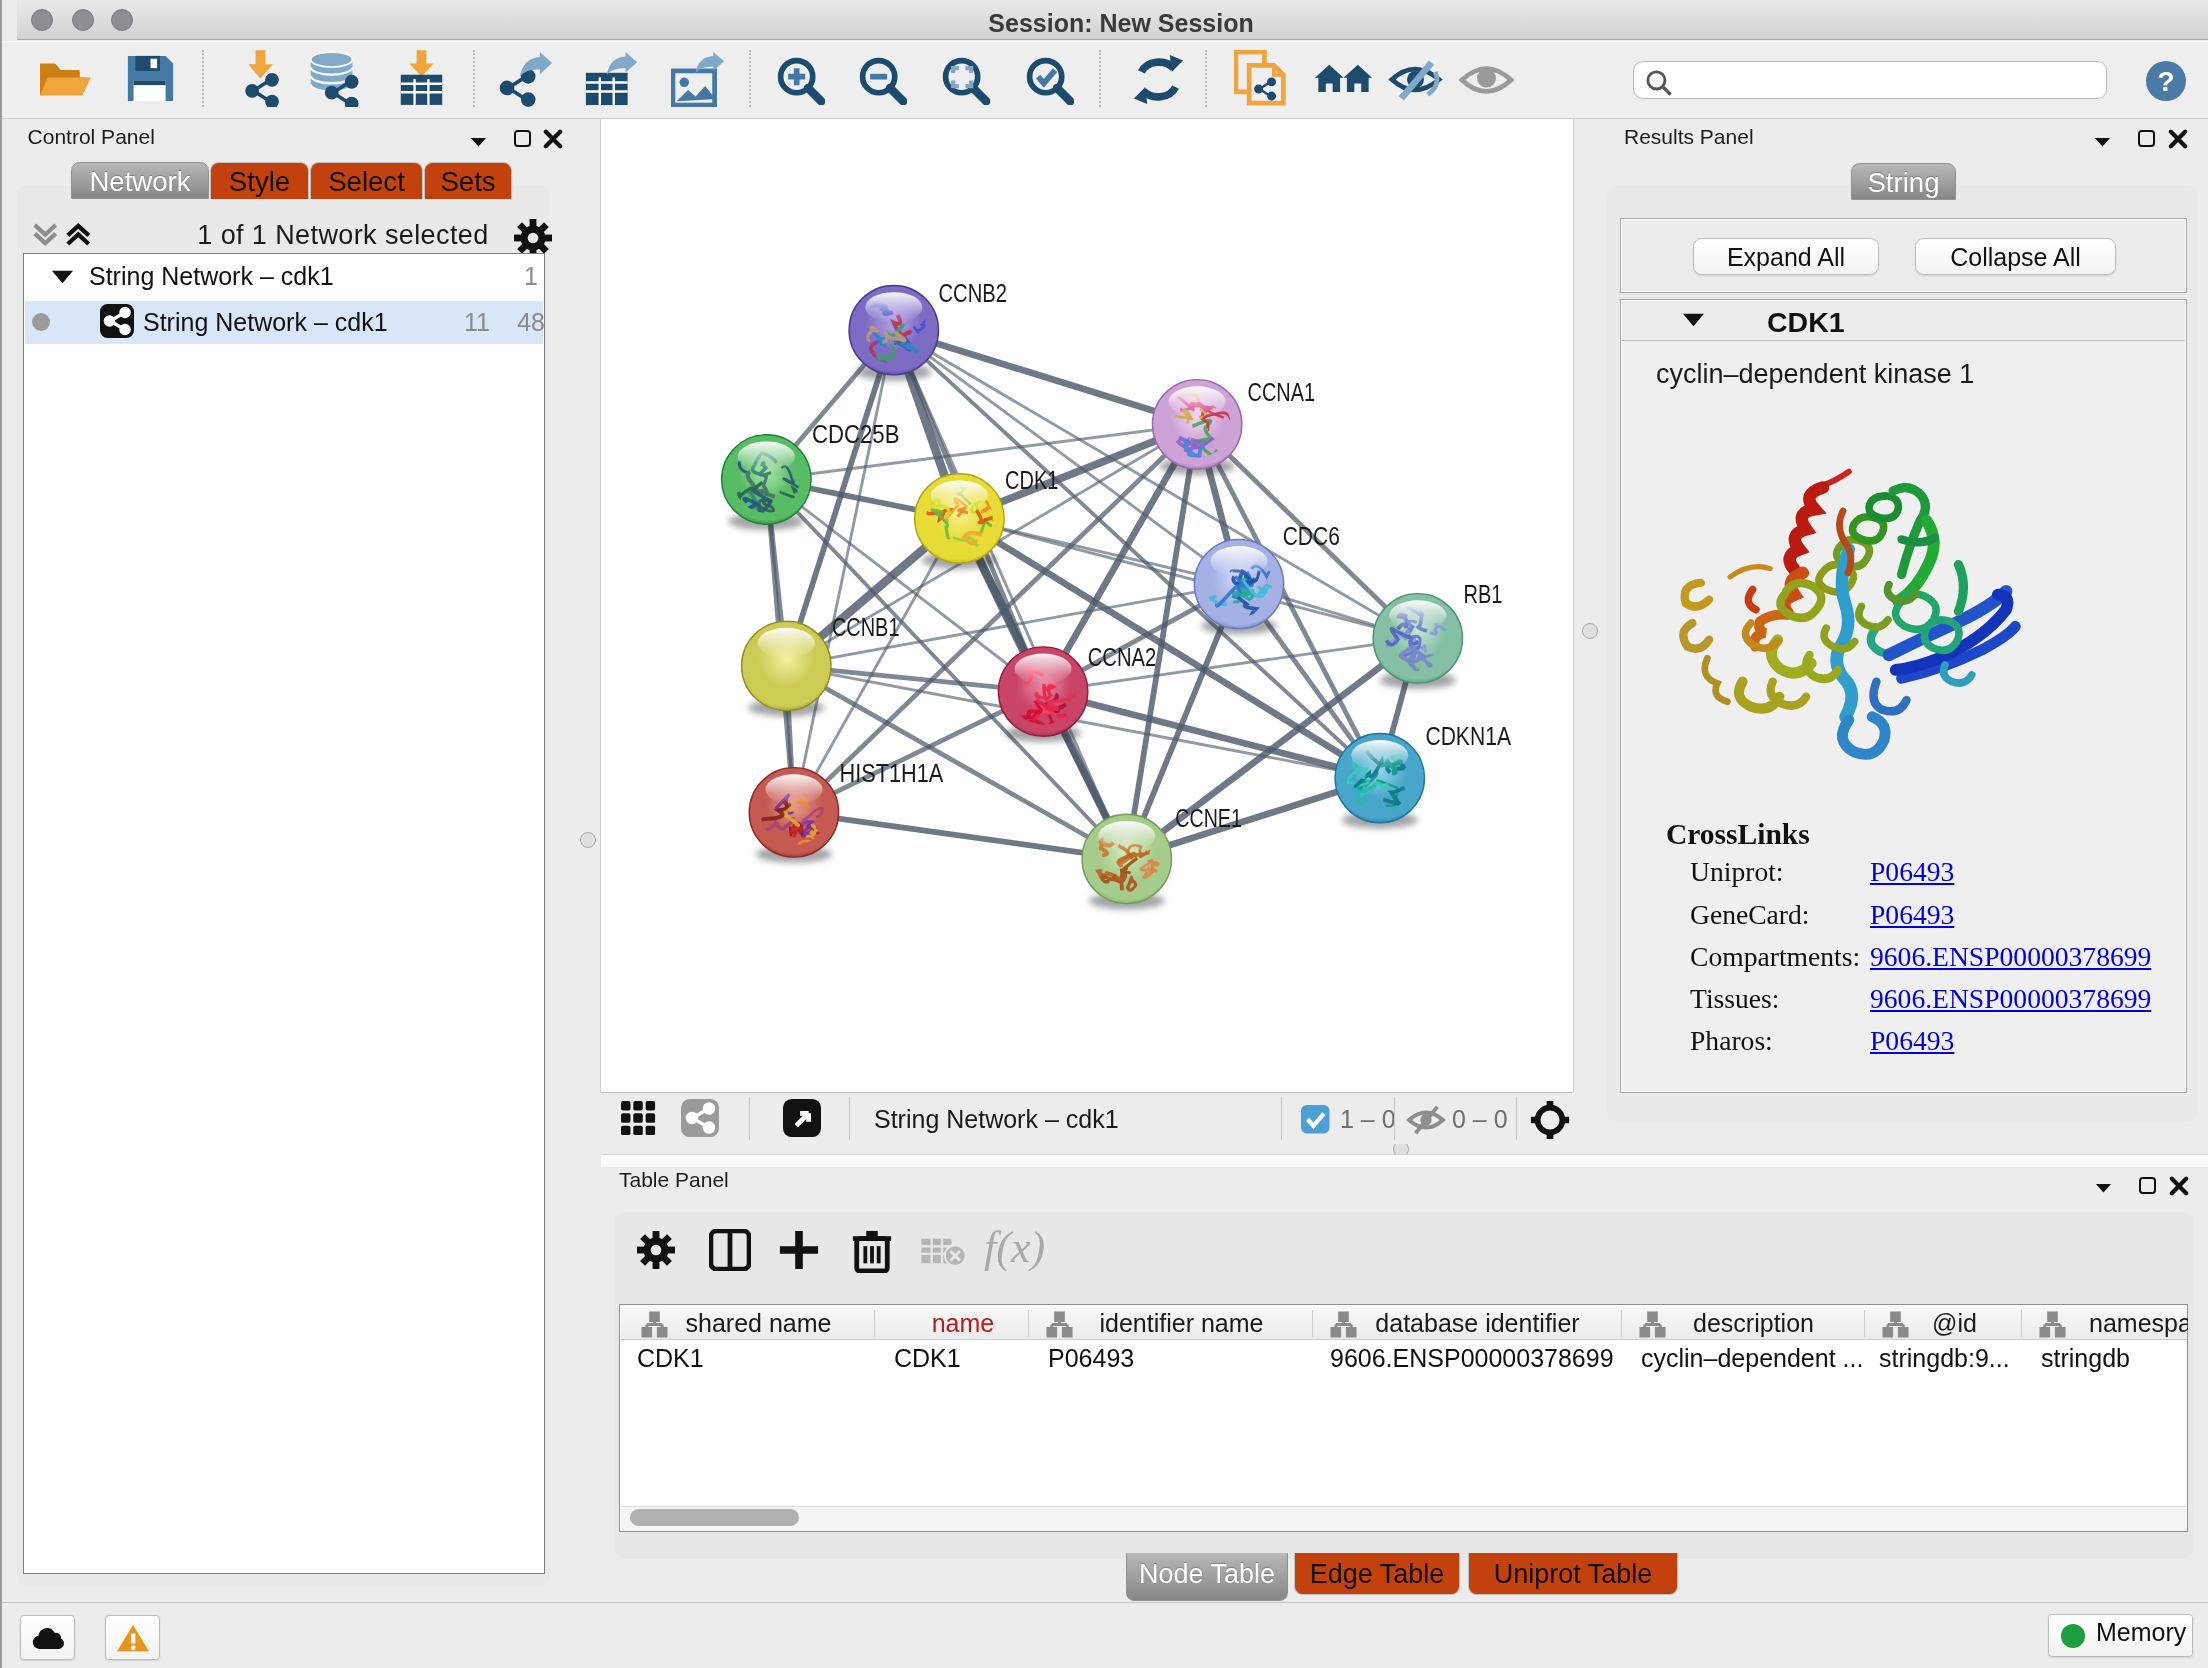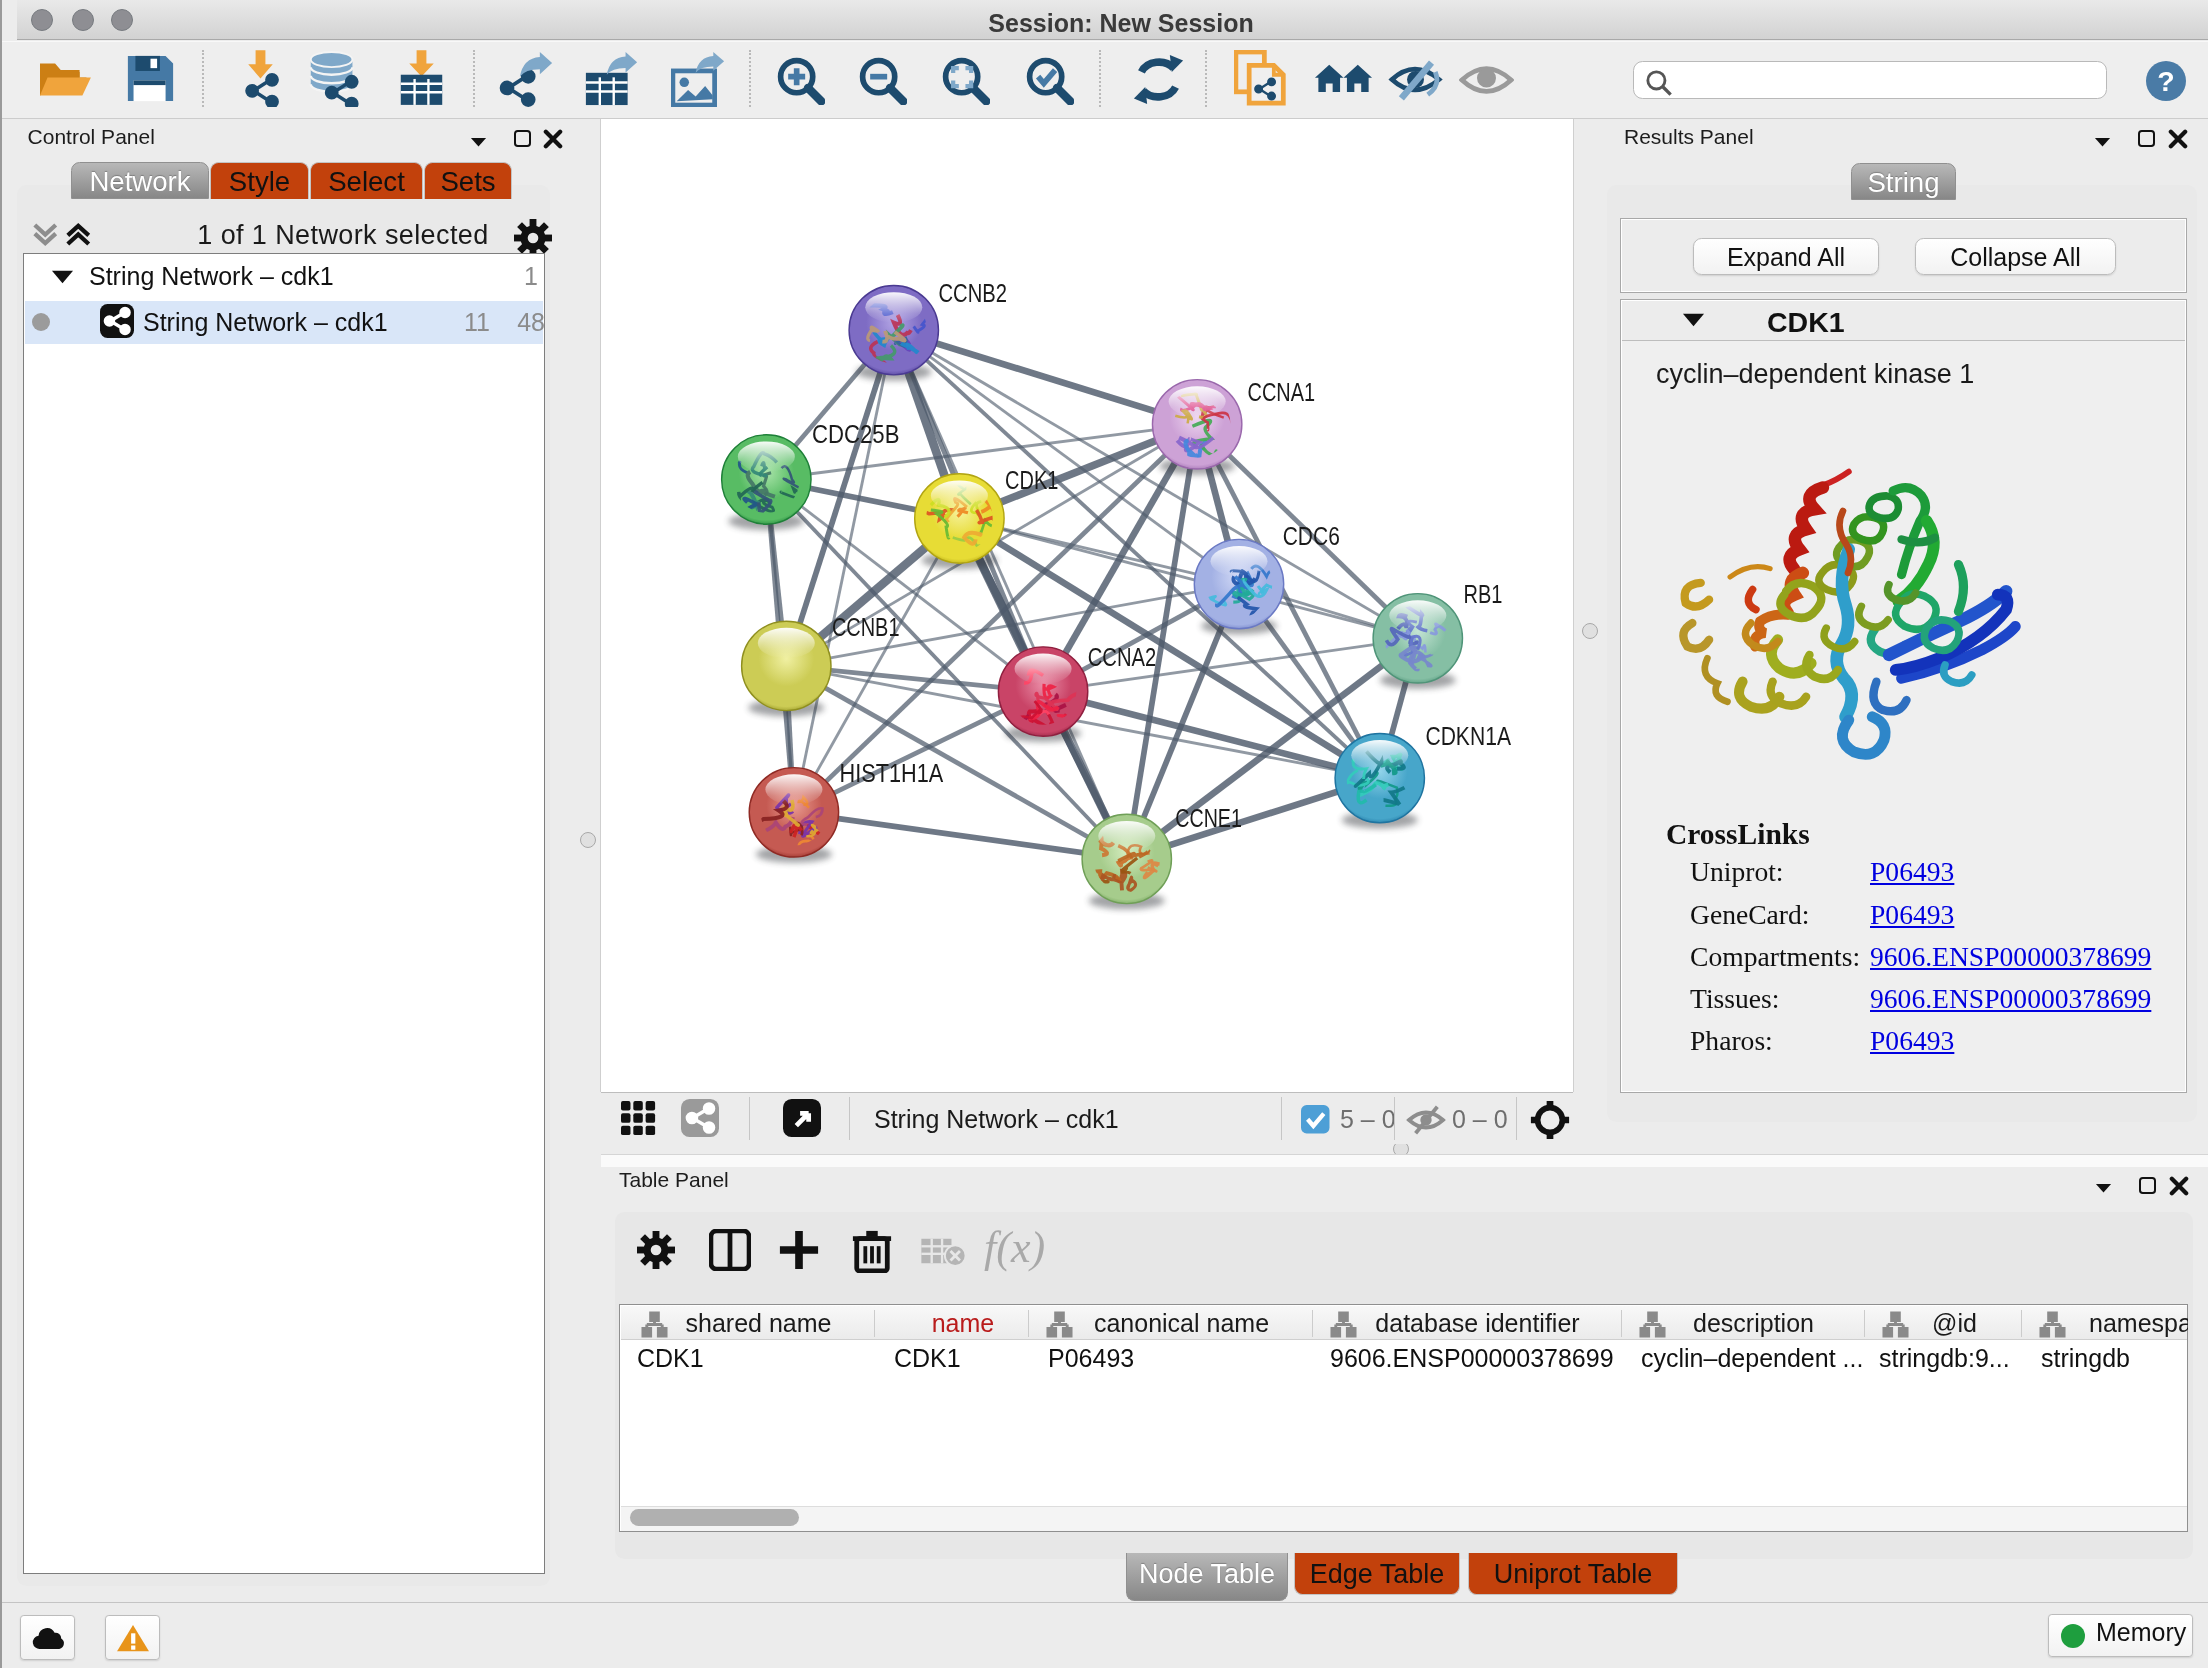--- a/index.html
+++ b/index.html
@@ -621,21 +621,21 @@
     <rect x="0" y="0" width="40" height="40" rx="9" fill="#111"></rect>
     <path d="M14 28 L27 15 M27 15 h-9 M27 15 v9" stroke="#fff" stroke-width="5" fill="none"></path>
   </svg>
 <div class="vsep" style="left:849px;top:1097px;height:43px;"></div>
 <div class="abs" style="left:874px;top:1105px;font-size:25px;color:#1a1a1a;">String Network – cdk1</div>
 <div class="vsep" style="left:1281px;top:1097px;height:43px;"></div>
 <svg class="abs" style="left:1301px;top:1105px;" width="28.5" height="28.5" viewBox="0 0 30 30" xmlns="http://www.w3.org/2000/svg">
     <rect x="0" y="0" width="30" height="30" rx="6" fill="#4d9fd6"></rect>
     <path d="M7 15 l6 7 11 -13" stroke="#fff" stroke-width="4.5" fill="none"></path>
   </svg>
-<div class="abs" style="left:1340px;top:1105px;font-size:25px;color:#6e6e6e;">5 – 0</div>
+<div class="abs" style="left:1340px;top:1105px;font-size:25px;color:#6e6e6e;">1 – 0</div>
 <div class="vsep" style="left:1394px;top:1097px;height:43px;"></div>
 <svg class="abs" style="left:1406px;top:1103px;" width="40" height="34" viewBox="0 0 42 36" xmlns="http://www.w3.org/2000/svg">
     <path d="M3 18 q18 -16 36 0 q-18 16 -36 0z" fill="none" stroke="#8d8d8d" stroke-width="4"></path>
     <circle cx="21" cy="18" r="6" fill="#8d8d8d"></circle>
     <path d="M33 4 L10 32" stroke="#8d8d8d" stroke-width="4"></path>
   </svg>
 <div class="abs" style="left:1452px;top:1105px;font-size:25px;color:#6e6e6e;">0 – 0</div>
 <div class="vsep" style="left:1516px;top:1097px;height:43px;"></div>
 <svg class="abs" style="left:1529px;top:1099px;" width="42" height="42" viewBox="0 0 44 44" xmlns="http://www.w3.org/2000/svg">
     <circle cx="22" cy="22" r="13" fill="none" stroke="#111" stroke-width="6"></circle>
@@ -765,21 +765,21 @@
 <svg class="abs" style="left:641px;top:1311px;" width="27" height="27" viewBox="0 0 28 28" xmlns="http://www.w3.org/2000/svg">
     <path d="M10 2 h8 v8 h-8z M2 18 h8 v8 h-8z M18 18 h8 v8 h-8z M14 10 v4 M6 14 h16 M6 14 v4 M22 14 v4" stroke="#8a8a8a" stroke-width="3" fill="#8a8a8a"></path>
   </svg>
 <div class="abs" style="left:648px;top:1309px;width:221px;text-align:center;font-size:25px;color:#1a1a1a;">shared name</div>
 <div class="abs" style="left:874px;top:1310px;width:0;height:27px;border-left:1.9px solid #cccccc;"></div>
 <div class="abs" style="left:903px;top:1309px;width:120px;text-align:center;font-size:25px;color:#b91c1c;">name</div>
 <div class="abs" style="left:1028px;top:1310px;width:0;height:27px;border-left:1.9px solid #cccccc;"></div>
 <svg class="abs" style="left:1046px;top:1311px;" width="27" height="27" viewBox="0 0 28 28" xmlns="http://www.w3.org/2000/svg">
     <path d="M10 2 h8 v8 h-8z M2 18 h8 v8 h-8z M18 18 h8 v8 h-8z M14 10 v4 M6 14 h16 M6 14 v4 M22 14 v4" stroke="#8a8a8a" stroke-width="3" fill="#8a8a8a"></path>
   </svg>
-<div class="abs" style="left:1057px;top:1309px;width:249px;text-align:center;font-size:25px;color:#1a1a1a;">canonical name</div>
+<div class="abs" style="left:1057px;top:1309px;width:249px;text-align:center;font-size:25px;color:#1a1a1a;">identifier name</div>
 <div class="abs" style="left:1312px;top:1310px;width:0;height:27px;border-left:1.9px solid #cccccc;"></div>
 <svg class="abs" style="left:1330px;top:1311px;" width="27" height="27" viewBox="0 0 28 28" xmlns="http://www.w3.org/2000/svg">
     <path d="M10 2 h8 v8 h-8z M2 18 h8 v8 h-8z M18 18 h8 v8 h-8z M14 10 v4 M6 14 h16 M6 14 v4 M22 14 v4" stroke="#8a8a8a" stroke-width="3" fill="#8a8a8a"></path>
   </svg>
 <div class="abs" style="left:1340px;top:1309px;width:275px;text-align:center;font-size:25px;color:#1a1a1a;">database identifier</div>
 <div class="abs" style="left:1621px;top:1310px;width:0;height:27px;border-left:1.9px solid #cccccc;"></div>
 <svg class="abs" style="left:1639px;top:1311px;" width="27" height="27" viewBox="0 0 28 28" xmlns="http://www.w3.org/2000/svg">
     <path d="M10 2 h8 v8 h-8z M2 18 h8 v8 h-8z M18 18 h8 v8 h-8z M14 10 v4 M6 14 h16 M6 14 v4 M22 14 v4" stroke="#8a8a8a" stroke-width="3" fill="#8a8a8a"></path>
   </svg>
 <div class="abs" style="left:1649px;top:1309px;width:209px;text-align:center;font-size:25px;color:#1a1a1a;">description</div>

